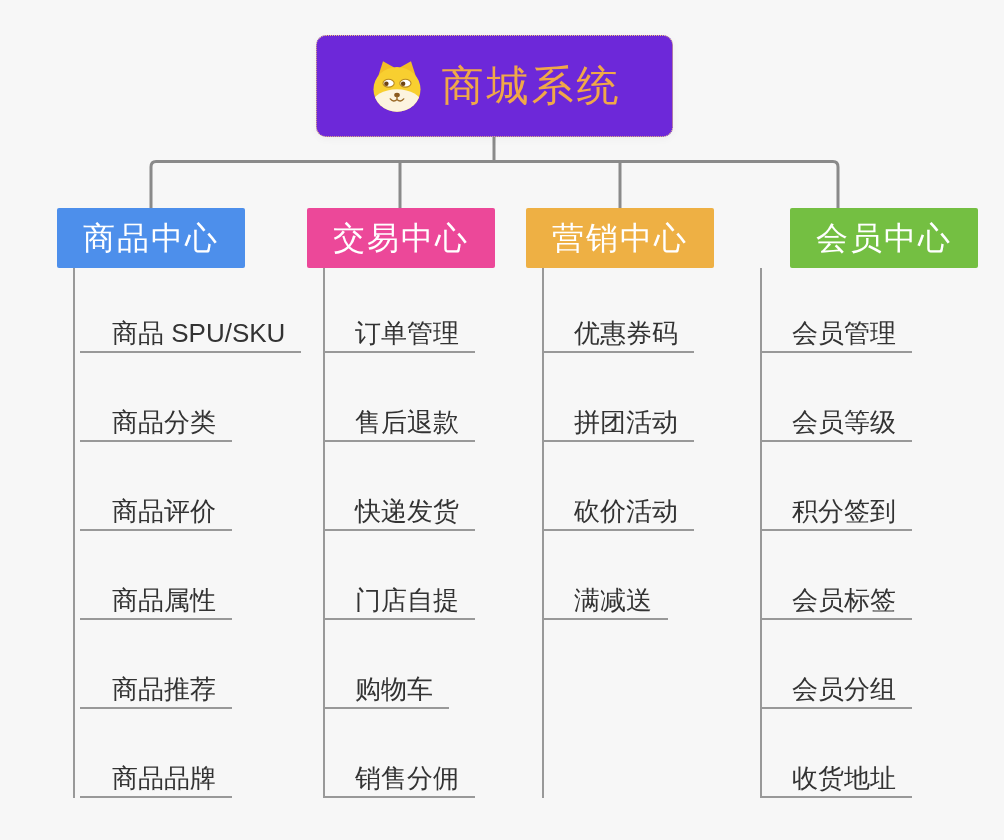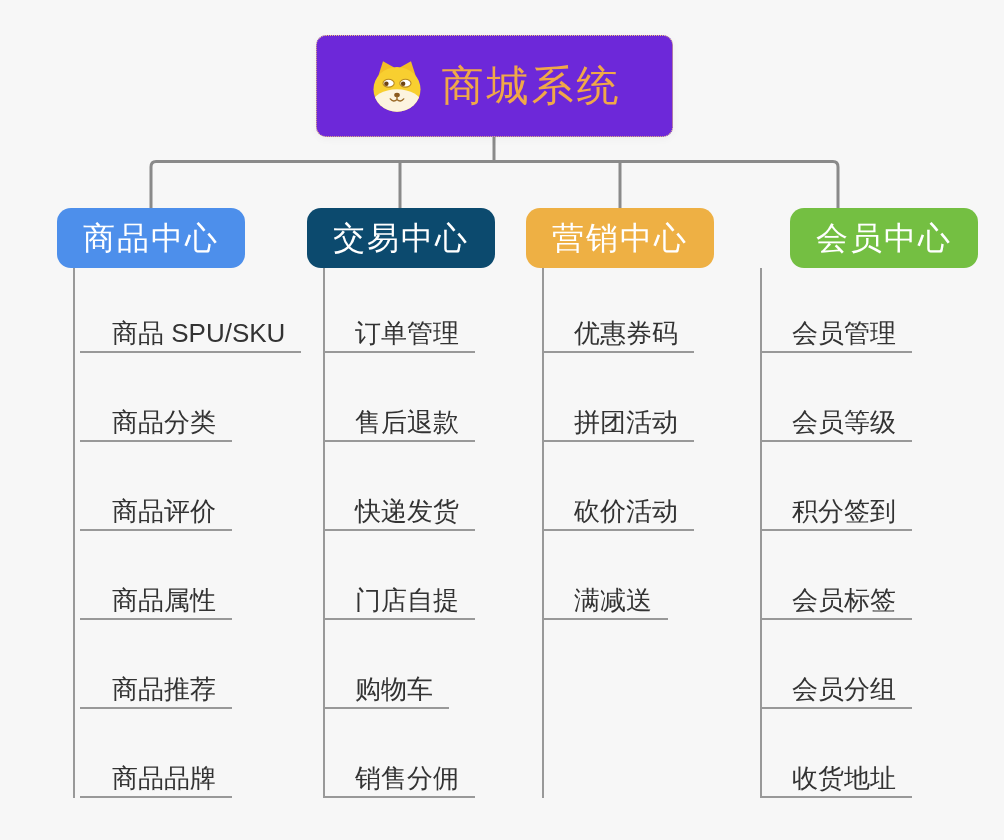--- a/index.html
+++ b/index.html
@@ -21,21 +21,21 @@
   }
   .root-title{
     font-size:42px;letter-spacing:3px;color:#F0A848;line-height:1;
     white-space:nowrap;
   }
   .dog-icon{width:58px;height:56px;display:block;}
 
   
   .branch-header{
     position:absolute;top:208px;width:188px;height:60px;
-    border-radius:14px;display:flex;align-items:center;justify-content:center;
+    border-radius:2px;display:flex;align-items:center;justify-content:center;
     color:#FFFFFF;font-size:32px;letter-spacing:2px;line-height:1;
     white-space:nowrap;
   }
   .bh0{left:57px;}  .bh1{left:307px;}  .bh2{left:526px;font-family:Liberation Serif, serif;}  .bh3{left:744px;}
 
   
   .spine{
     position:absolute;top:268px;width:2px;height:530px;background:#999999;
   }
   .sp0{left:73px;} .sp1{left:323px;} .sp2{left:542px;} .sp3{left:760px;}
@@ -92,21 +92,21 @@
   <div class="spine sp0"></div>
   <div class="children ch0">
     <div class="child">商品 SPU/SKU</div>
     <div class="child">商品分类</div>
     <div class="child">商品评价</div>
     <div class="child">商品属性</div>
     <div class="child">商品推荐</div>
     <div class="child">商品品牌</div>
   </div>
 
-  <div class="branch-header bh1" style="background: #0c4a6e;">交易中心</div>
+  <div class="branch-header bh1" style="background: #ec4899;">交易中心</div>
   <div class="spine sp1"></div>
   <div class="children ch1">
     <div class="child">订单管理</div>
     <div class="child">售后退款</div>
     <div class="child">快递发货</div>
     <div class="child">门店自提</div>
     <div class="child">购物车</div>
     <div class="child">销售分佣</div>
   </div>
 

